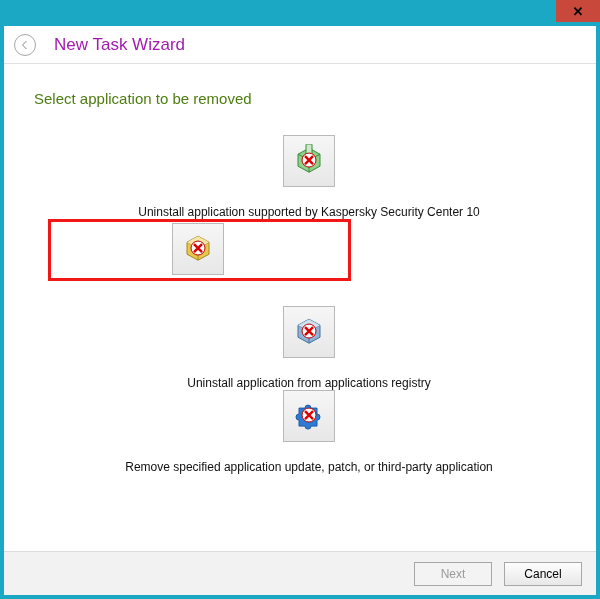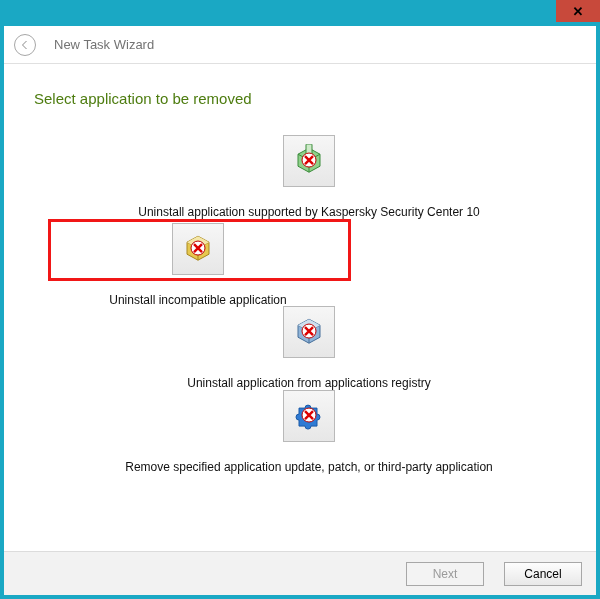--- a/index.html
+++ b/index.html
@@ -55,22 +55,22 @@
     border: 1px solid #a7a7a7;
     border-radius: 50%;
     display: flex;
     align-items: center;
     justify-content: center;
     color: #8a8a8a;
     cursor: pointer;
   }
   .back-circle svg { width: 12px; height: 12px; }
   .wizard-title {
-    font-size: 13px;
-    color: #737373;
+    font-size: 17px;
+    color: #a21caf;
   }
   .content {
     position: absolute;
     top: 60px; 
     left: 0;
     right: 0;
     bottom: 44px;
     padding: 26px 30px 10px 30px;
     overflow: hidden;
   }
@@ -130,21 +130,21 @@
   .footer {
     position: absolute;
     left: 0; right: 0; bottom: 0;
     height: 44px;
     border-top: 1px solid #dcdcdc;
     background: #f2f2f2;
     display: flex;
     align-items: center;
     justify-content: flex-end;
     padding-right: 14px;
-    gap: 20px;
+    gap: 12px;
   }
   .btn {
     min-width: 78px;
     height: 24px;
     font-size: 12px;
     font-family: inherit;
     border: 1px solid #a7a7a7;
     background: linear-gradient(#fdfdfd, #e8e8e8);
     cursor: pointer;
     padding: 0 10px;
@@ -201,21 +201,20 @@
             <polygon points="4,10 15,4 26,10 26,22 15,28 4,22" fill="#e6c84f" stroke="#a88720" stroke-width="1"></polygon>
             <polyline points="4,10 15,16 26,10" fill="none" stroke="#a88720"></polyline>
             <line x1="15" y1="16" x2="15" y2="28" stroke="#a88720"></line>
             <polygon points="4,10 15,4 26,10 15,16" fill="#f4e7a8"></polygon>
           </svg>
           <svg class="red-x" viewBox="0 0 16 16">
             <circle cx="8" cy="8" r="7" fill="#fff" stroke="#b00" stroke-width="1"></circle>
             <path d="M4 4 L12 12 M12 4 L4 12" stroke="#d00" stroke-width="2.4"></path>
           </svg>
         </div>
-        <div class="option-label">Uninstall incompatible application</div>
       </div>
     </div>
 
     <div class="option-row">
       <div class="option-icon">
         <svg width="30" height="30" viewBox="0 0 30 30">
           <polygon points="4,10 15,4 26,10 26,22 15,28 4,22" fill="#8fb4d8" stroke="#476f99" stroke-width="1"></polygon>
           <polyline points="4,10 15,16 26,10" fill="none" stroke="#476f99"></polyline>
           <line x1="15" y1="16" x2="15" y2="28" stroke="#476f99"></line>
           <polygon points="4,10 15,4 26,10 15,16" fill="#cfe0ef"></polygon>

